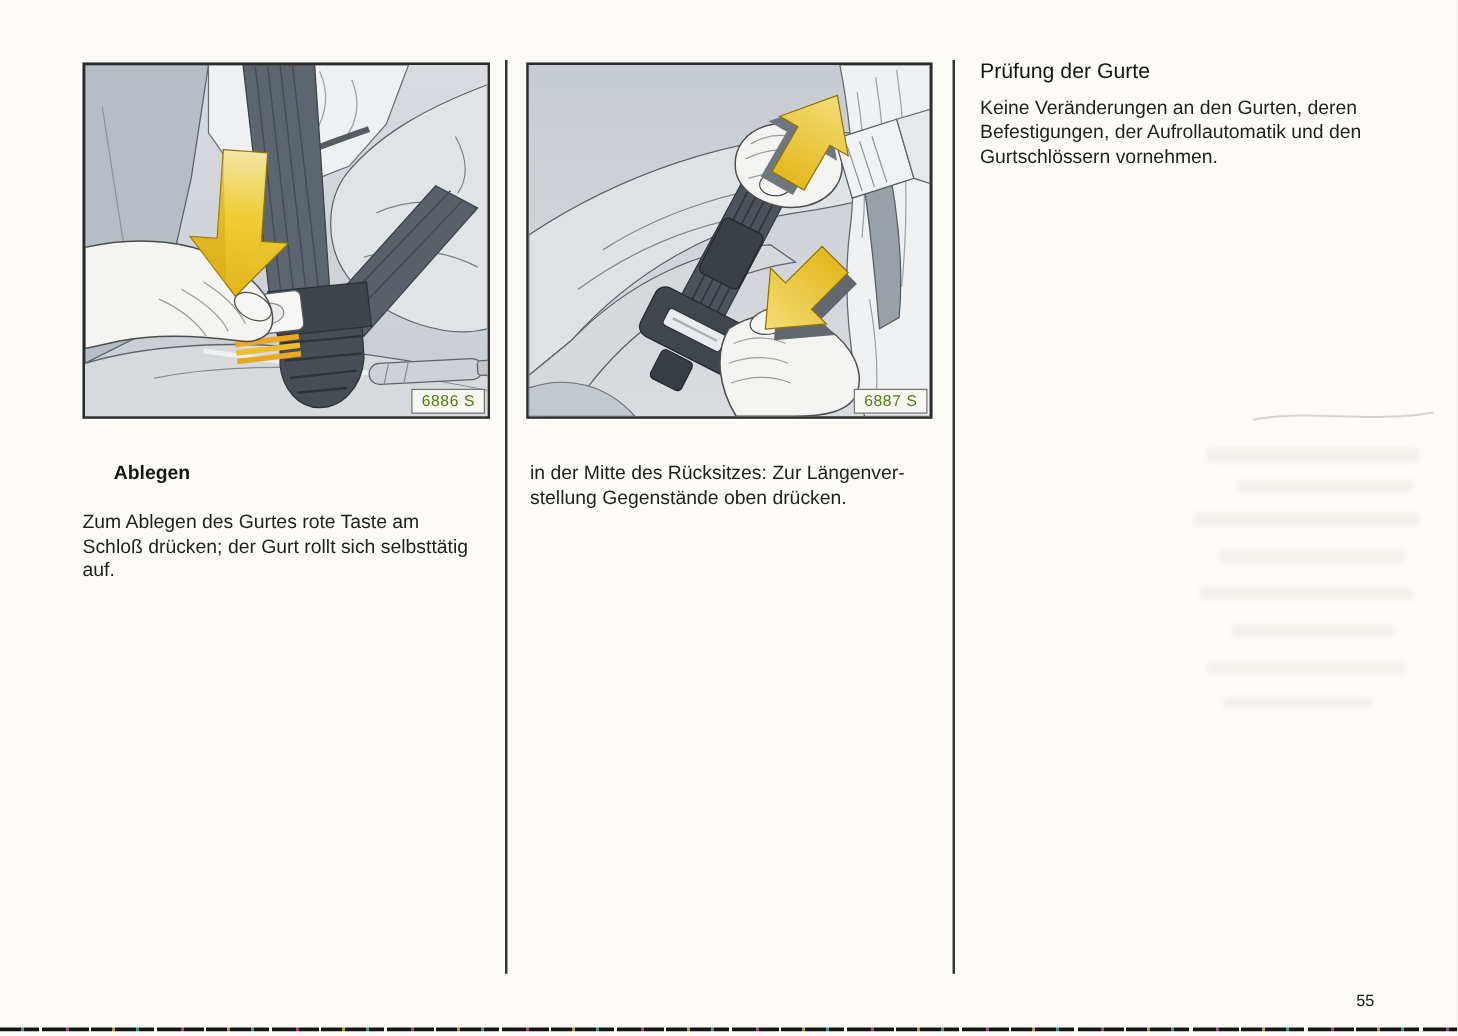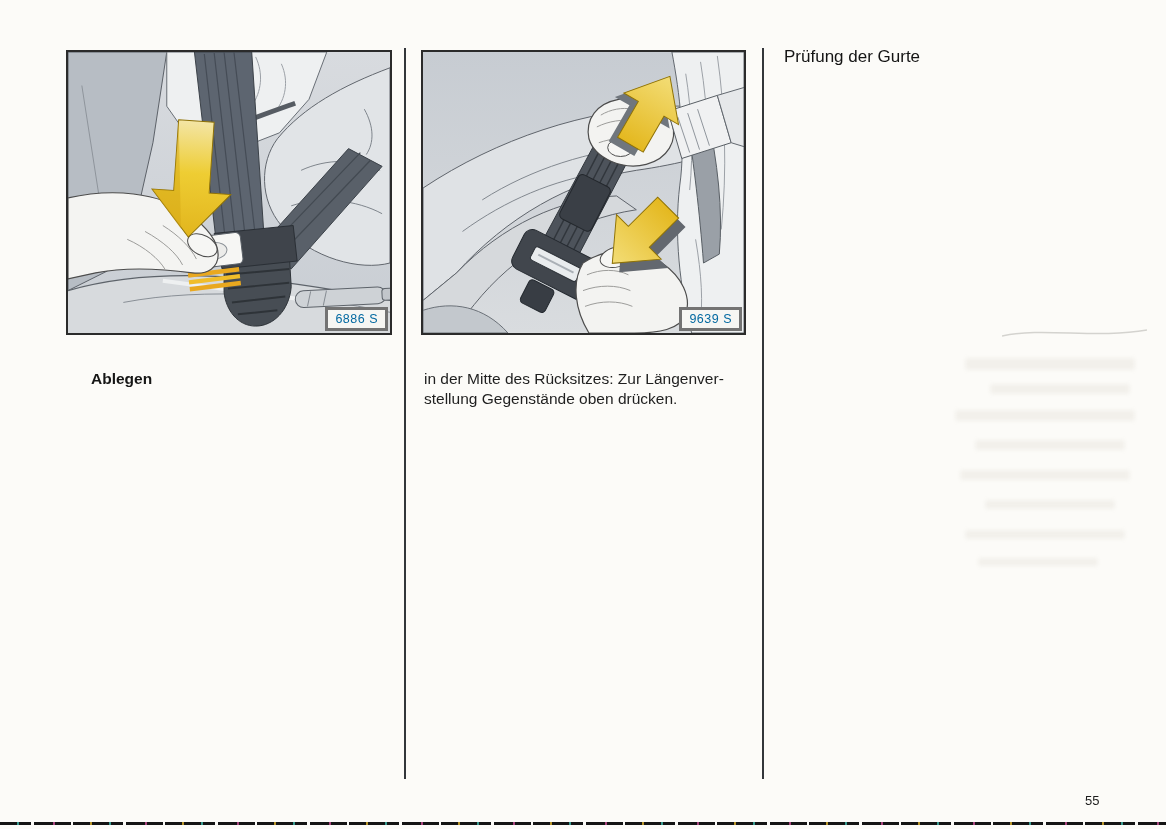--- a/index.html
+++ b/index.html
@@ -19,25 +19,25 @@
     position:absolute;
     border:2px solid #2b2b2b;
     background:#ccd1d6;
     box-sizing:border-box;
   }
   .fig-frame svg{display:block;width:100%;height:100%;}
   .fig-label{
     position:absolute;
     right:2px;bottom:2px;
     background:#f6f6f3;
-    border:3px solid #737373;
+    border:1px solid #737373;
     font-size:12.5px;
     line-height:16px;
     padding:1px 7px 1px 7px;
-    color:#0369a1;
+    color:#4d7c0f;
     letter-spacing:0.5px;
   }
   
   .caption{
     position:absolute;
     top:350px;
     width:345px;
     font-size:15.5px;
     line-height:19.4px;
     color:#1f1f1f;
@@ -269,37 +269,43 @@
 
       <g>
         <g transform="translate(234,188) rotate(225)">
           <polygon points="0,-50 32,-12 15,-12 15,30 -15,30 -15,-12 -32,-12" fill="#63686f"></polygon>
         </g>
         <g transform="translate(227,179) rotate(225)">
           <polygon points="0,-50 32,-12 15,-12 15,30 -15,30 -15,-12 -32,-12" fill="url(#gold2)" stroke="#8f7206" stroke-width="1"></polygon>
         </g>
       </g>
     </svg>
-    <span class="fig-label">9639 S</span>
+    <span class="fig-label">6887 S</span>
   </div>
 
   <div class="divider" style="left:404px;"></div>
   <div class="divider" style="left:762px;"></div>
 
   <div class="caption" style="left:66px;">
     <div class="caption-title">Ablegen</div>
+    <div>Zum Ablegen des Gurtes rote Taste am
+Schloß drücken; der Gurt rollt sich selbsttätig
+auf.</div>
   </div>
 
   <div class="caption" style="left:424px;">
     <div>in der Mitte des Rücksitzes: Zur Längenver-
 stellung Gegenstände oben drücken.</div>
   </div>
 
   <div class="right-col">
     <h2 class="col-heading">Prüfung der Gurte</h2>
+    <p class="para">Keine Veränderungen an den Gurten, deren
+Befestigungen, der Aufrollautomatik und den
+Gurtschlössern vornehmen.</p>
   </div>
 
   <div class="page-number">55</div>
 
   <div>
     <div class="smudge" style="left:965px;top:358px;width:170px;height:12px;"></div>
     <div class="smudge" style="left:990px;top:384px;width:140px;height:10px;"></div>
     <div class="smudge" style="left:955px;top:410px;width:180px;height:11px;"></div>
     <div class="smudge" style="left:975px;top:440px;width:150px;height:10px;"></div>
     <div class="smudge" style="left:960px;top:470px;width:170px;height:10px;"></div>

